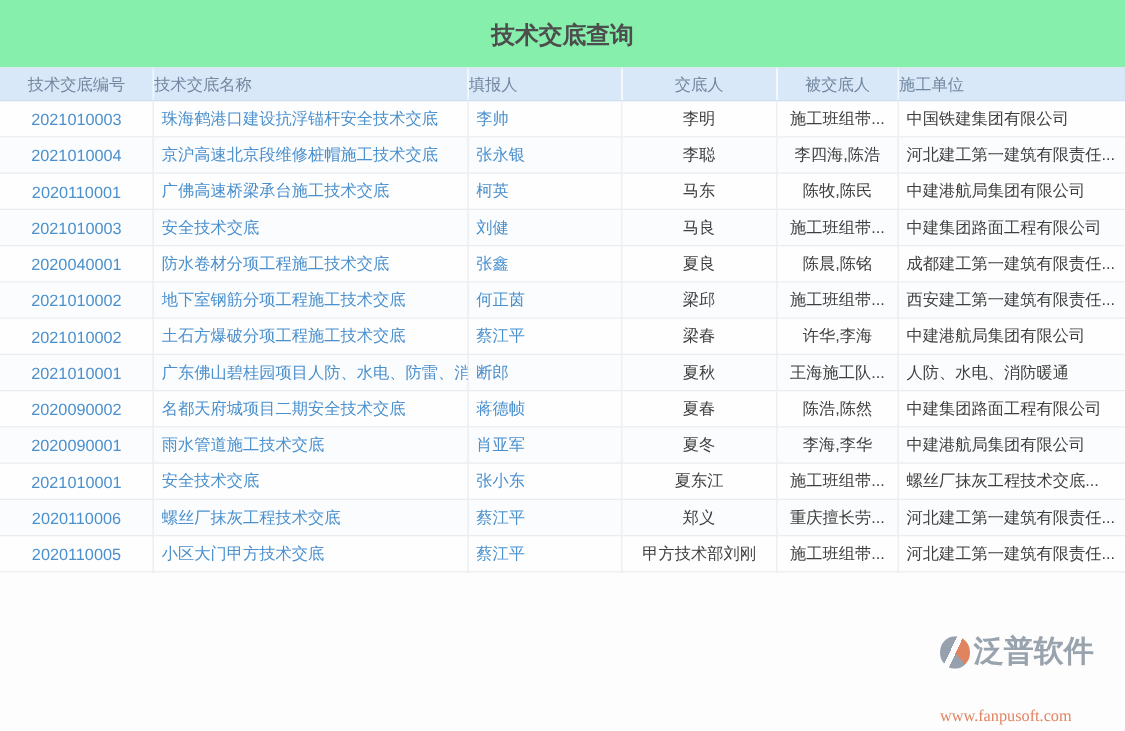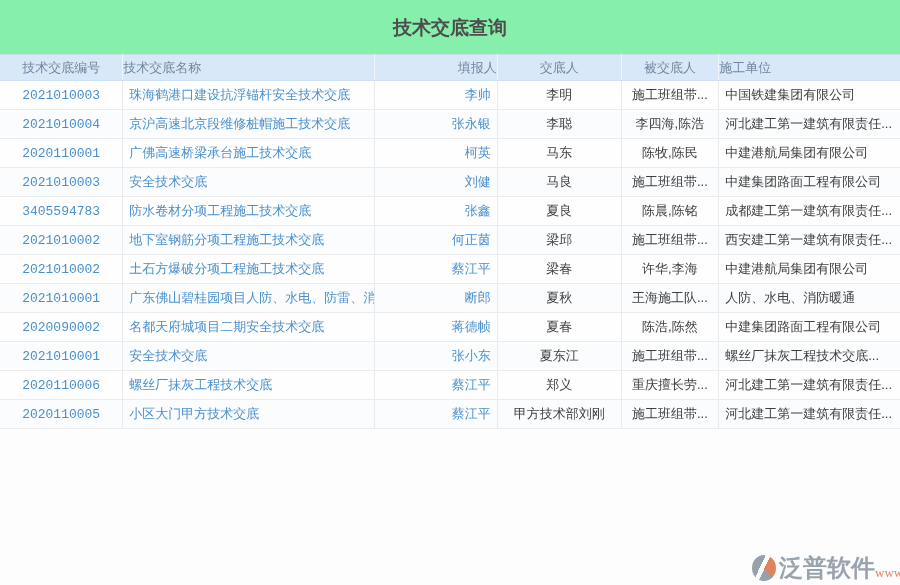--- a/index.html
+++ b/index.html
@@ -24,30 +24,30 @@
   }
   th:last-child { border-right:none; }
   td {
     height:29px; border-bottom:1px solid #ececec; border-right:1px solid #e8ebee;
     white-space:nowrap; overflow:hidden; padding:0 6px; background:#fefefe;
   }
   td:last-child { border-right:none; }
   tr:nth-child(even) td { background:#fbfcfd; }
   .col-id        { width:122px; text-align:center; }
   .col-name      { width:250px; text-align:left; }
-  .col-filler    { width:122px; text-align:right; }
+  .col-filler    { width:122px; text-align:left; }
   .col-discloser { width:123px; text-align:center; }
   .col-disclosee { width:97px;  text-align:center; }
   .col-unit      { width:180px; text-align:left; }
-  td.link { color:#4a90cd; cursor:pointer;font-family:Liberation Mono, monospace; }
+  td.link { color:#4a90cd; cursor:pointer; }
   td.plain { color:#3f3f3f; }
 
   .footer-brand {
     position:absolute; right:8px; bottom:4px; width:140px;
-    display:flex; flex-direction:row; align-items:flex-end;
+    display:flex; flex-direction:column; align-items:flex-start;gap:16px;
   }
   .brand-row { display:flex; align-items:center; }
   .logo-mark {
     width:24px; height:26px; border-radius:50%;
     background:
       linear-gradient(115deg, transparent 38%, #fbfbfb 38%, #fbfbfb 52%, transparent 52%),
       conic-gradient(from 0deg, #97a1ad 0 25deg, #e0845f 25deg 140deg, #97a1ad 140deg 360deg);
     margin-right:3px; flex:0 0 auto;
   }
   .brand-name {
@@ -102,21 +102,21 @@
       </tr>
       <tr>
         <td class="col-id link">2021010003</td>
         <td class="col-name link">安全技术交底</td>
         <td class="col-filler link">刘健</td>
         <td class="col-discloser plain">马良</td>
         <td class="col-disclosee plain">施工班组带...</td>
         <td class="col-unit plain">中建集团路面工程有限公司</td>
       </tr>
       <tr>
-        <td class="col-id link">3405594783</td>
+        <td class="col-id link">2020040001</td>
         <td class="col-name link">防水卷材分项工程施工技术交底</td>
         <td class="col-filler link">张鑫</td>
         <td class="col-discloser plain">夏良</td>
         <td class="col-disclosee plain">陈晨,陈铭</td>
         <td class="col-unit plain">成都建工第一建筑有限责任...</td>
       </tr>
       <tr>
         <td class="col-id link">2021010002</td>
         <td class="col-name link">地下室钢筋分项工程施工技术交底</td>
         <td class="col-filler link">何正茵</td>
@@ -142,20 +142,28 @@
       </tr>
       <tr>
         <td class="col-id link">2020090002</td>
         <td class="col-name link">名都天府城项目二期安全技术交底</td>
         <td class="col-filler link">蒋德帧</td>
         <td class="col-discloser plain">夏春</td>
         <td class="col-disclosee plain">陈浩,陈然</td>
         <td class="col-unit plain">中建集团路面工程有限公司</td>
       </tr>
       <tr>
+        <td class="col-id link">2020090001</td>
+        <td class="col-name link">雨水管道施工技术交底</td>
+        <td class="col-filler link">肖亚军</td>
+        <td class="col-discloser plain">夏冬</td>
+        <td class="col-disclosee plain">李海,李华</td>
+        <td class="col-unit plain">中建港航局集团有限公司</td>
+      </tr>
+      <tr>
         <td class="col-id link">2021010001</td>
         <td class="col-name link">安全技术交底</td>
         <td class="col-filler link">张小东</td>
         <td class="col-discloser plain">夏东江</td>
         <td class="col-disclosee plain">施工班组带...</td>
         <td class="col-unit plain">螺丝厂抹灰工程技术交底...</td>
       </tr>
       <tr>
         <td class="col-id link">2020110006</td>
         <td class="col-name link">螺丝厂抹灰工程技术交底</td>

